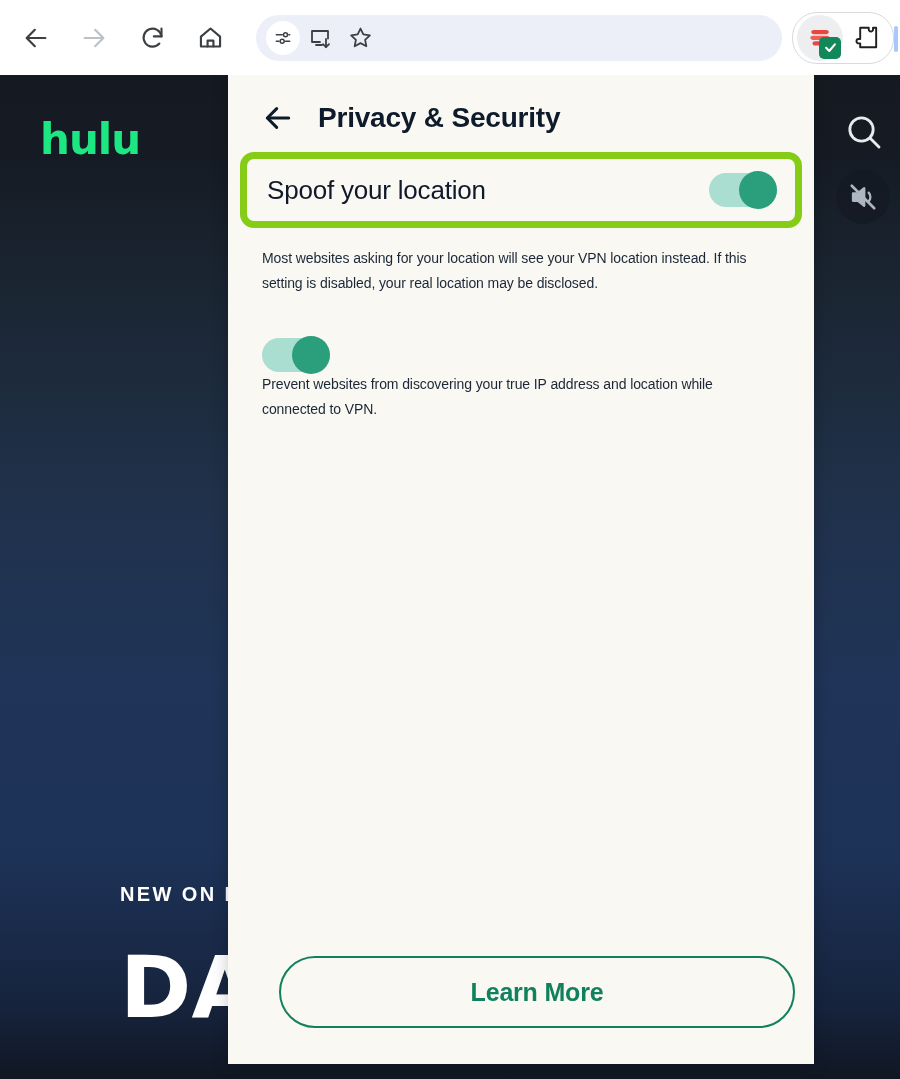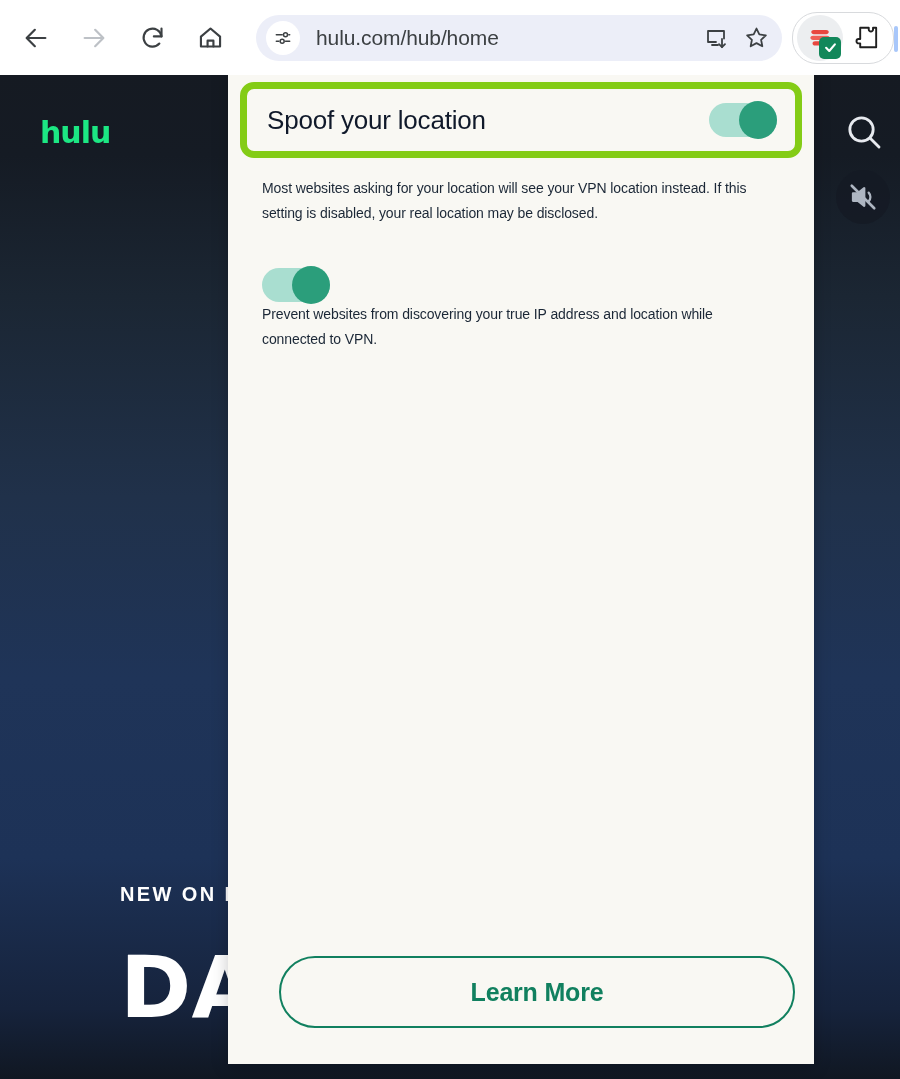--- a/index.html
+++ b/index.html
@@ -124,21 +124,21 @@
       #1f3458 60%,
       #1d3257 78%,
       #16233c 93%,
       #101722 100%);
     overflow: hidden;
     z-index: 5;
   }
   .hulu-logo {
     position: absolute;
     left: 40px; top: 40px;
-    font-size: 30px;
+    font-size: 42px;
     font-weight: bold;
     color: #1ce783;
     letter-spacing: -1px;
     font-family: "DejaVu Sans", sans-serif;
   }
   .hulu-search {
     position: absolute;
     right: 12px; top: 33px;
     width: 48px; height: 48px;
     display: flex; align-items: center; justify-content: center;
@@ -295,20 +295,29 @@
     </svg>
   </div>
 
   <div class="hero-eyebrow">NEW ON HULU</div>
   <div class="hero-title">DAVE</div>
 
 </div>
 
 <div class="ext-panel">
 
+  <div class="panel-header">
+    <div class="panel-back">
+      <svg width="32" height="32" viewBox="0 0 24 24" fill="none" stroke="#0e1b2b" stroke-width="2.3" stroke-linecap="round" stroke-linejoin="round">
+        <line x1="20" y1="12" x2="4.5" y2="12"></line>
+        <polyline points="11,5 4,12 11,19"></polyline>
+      </svg>
+    </div>
+    <div class="panel-title">Privacy &amp; Security</div>
+  </div>
 
   <div class="highlight-wrap">
     <div class="setting-row">
       <div class="setting-label">Spoof your location</div>
       <div class="toggle">
         <div class="knob"></div>
       </div>
     </div>
   </div>
   <div class="setting-desc spoof-desc">Most websites asking for your location will see your VPN location instead. If this setting is disabled, your real location may be disclosed.</div>
@@ -361,21 +370,20 @@
     <div class="site-info-chip">
       <svg width="20" height="20" viewBox="0 0 24 24" fill="none" stroke="#3c4043" stroke-width="1.8" stroke-linecap="round">
         <line x1="4" y1="8" x2="11" y2="8"></line>
         <circle cx="15" cy="8" r="2.4"></circle>
         <line x1="19" y1="8" x2="20" y2="8"></line>
         <line x1="4" y1="16" x2="7" y2="16"></line>
         <circle cx="11" cy="16" r="2.4"></circle>
         <line x1="15" y1="16" x2="20" y2="16"></line>
       </svg>
     </div>
-    <div class="url-text" title="hulu.com/hub/home">hulu.com/hub/home</div>
     <div class="omni-icon">
       <svg width="24" height="24" viewBox="0 0 24 24" fill="none" stroke="#3c4043" stroke-width="1.8" stroke-linecap="round" stroke-linejoin="round">
         <path d="M20 12.5V5H4v11h8"></path>
         <line x1="8" y1="19" x2="14" y2="19"></line>
         <line x1="18" y1="13" x2="18" y2="21"></line>
         <polyline points="15,18.2 18,21.2 21,18.2"></polyline>
       </svg>
     </div>
     <div class="omni-icon">
       <svg width="25" height="25" viewBox="0 0 24 24" fill="none" stroke="#3c4043" stroke-width="1.7" stroke-linejoin="round">

